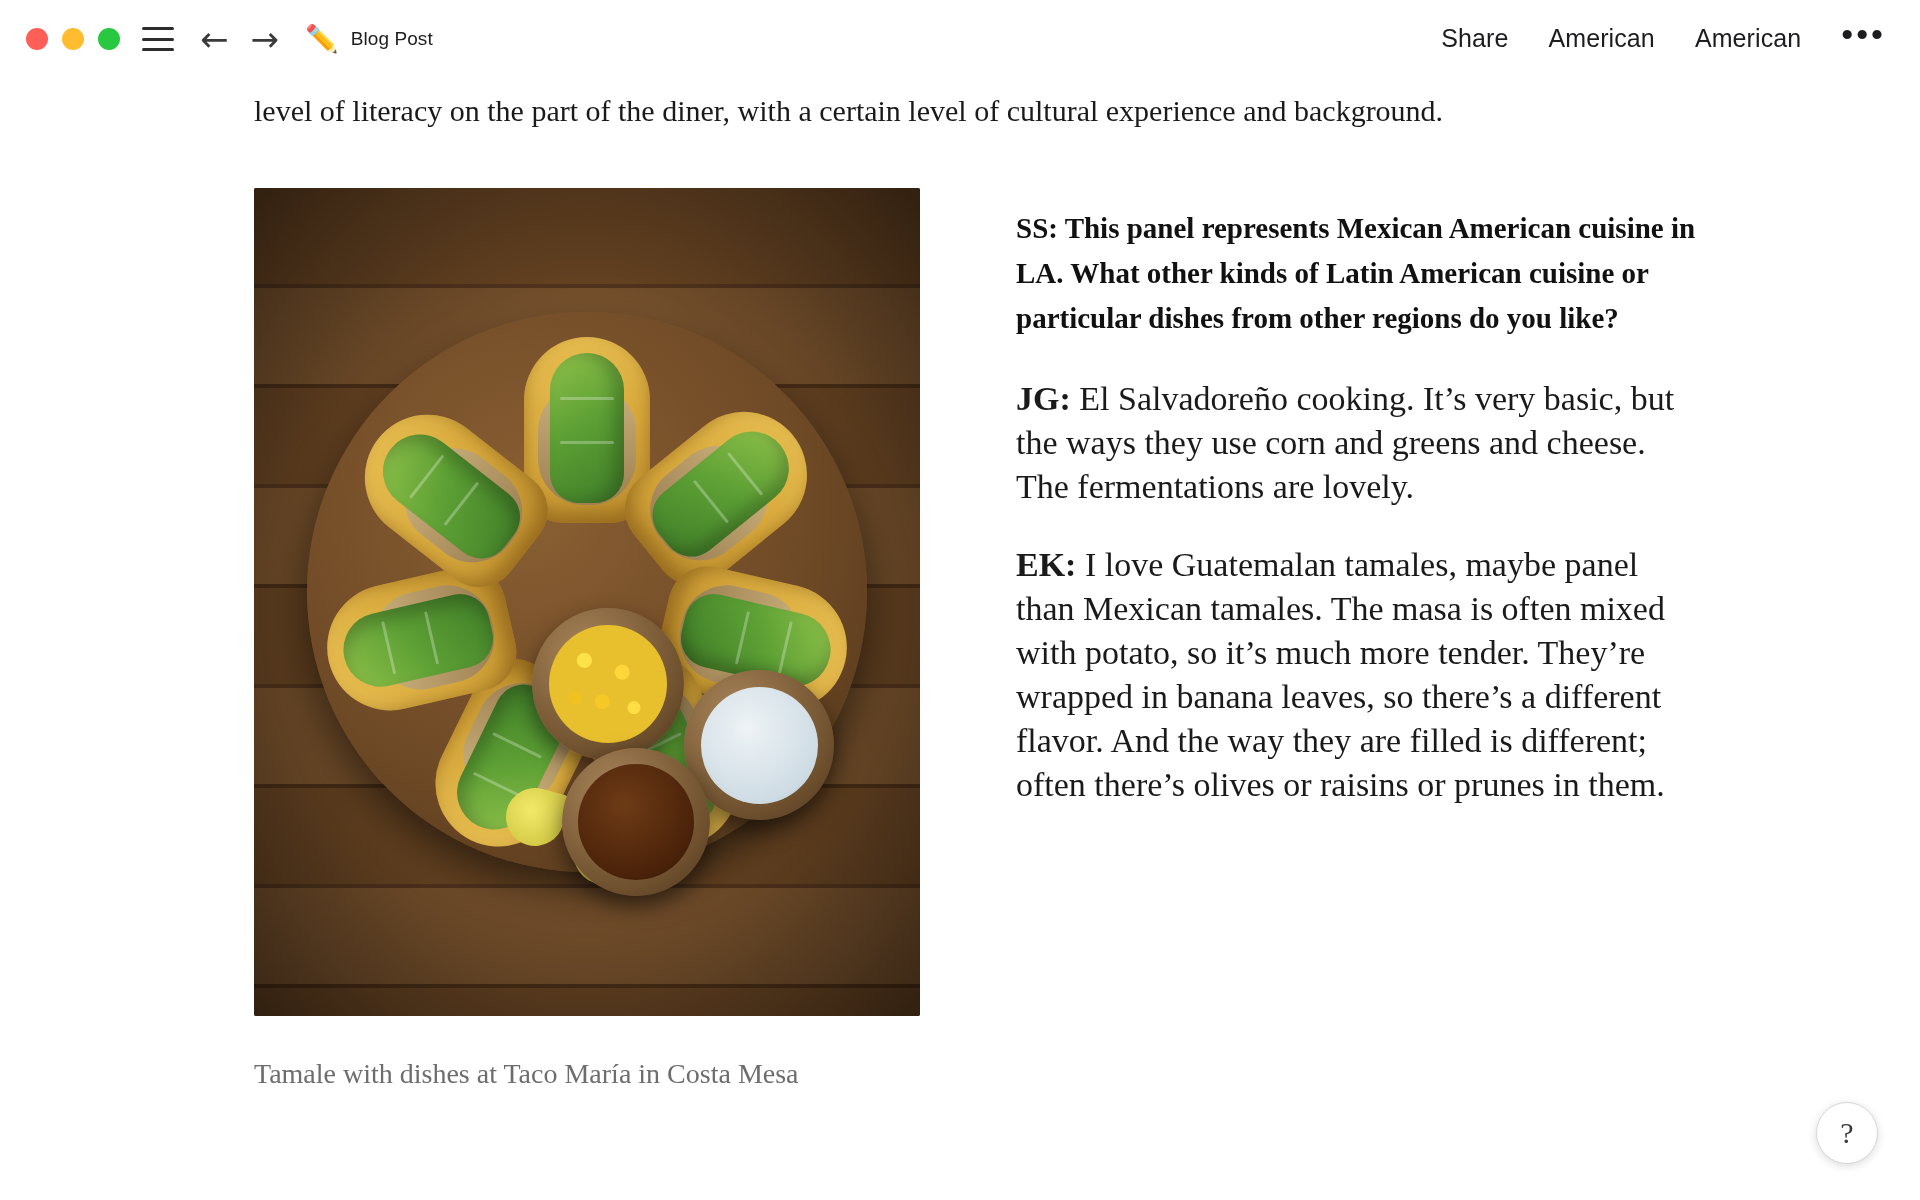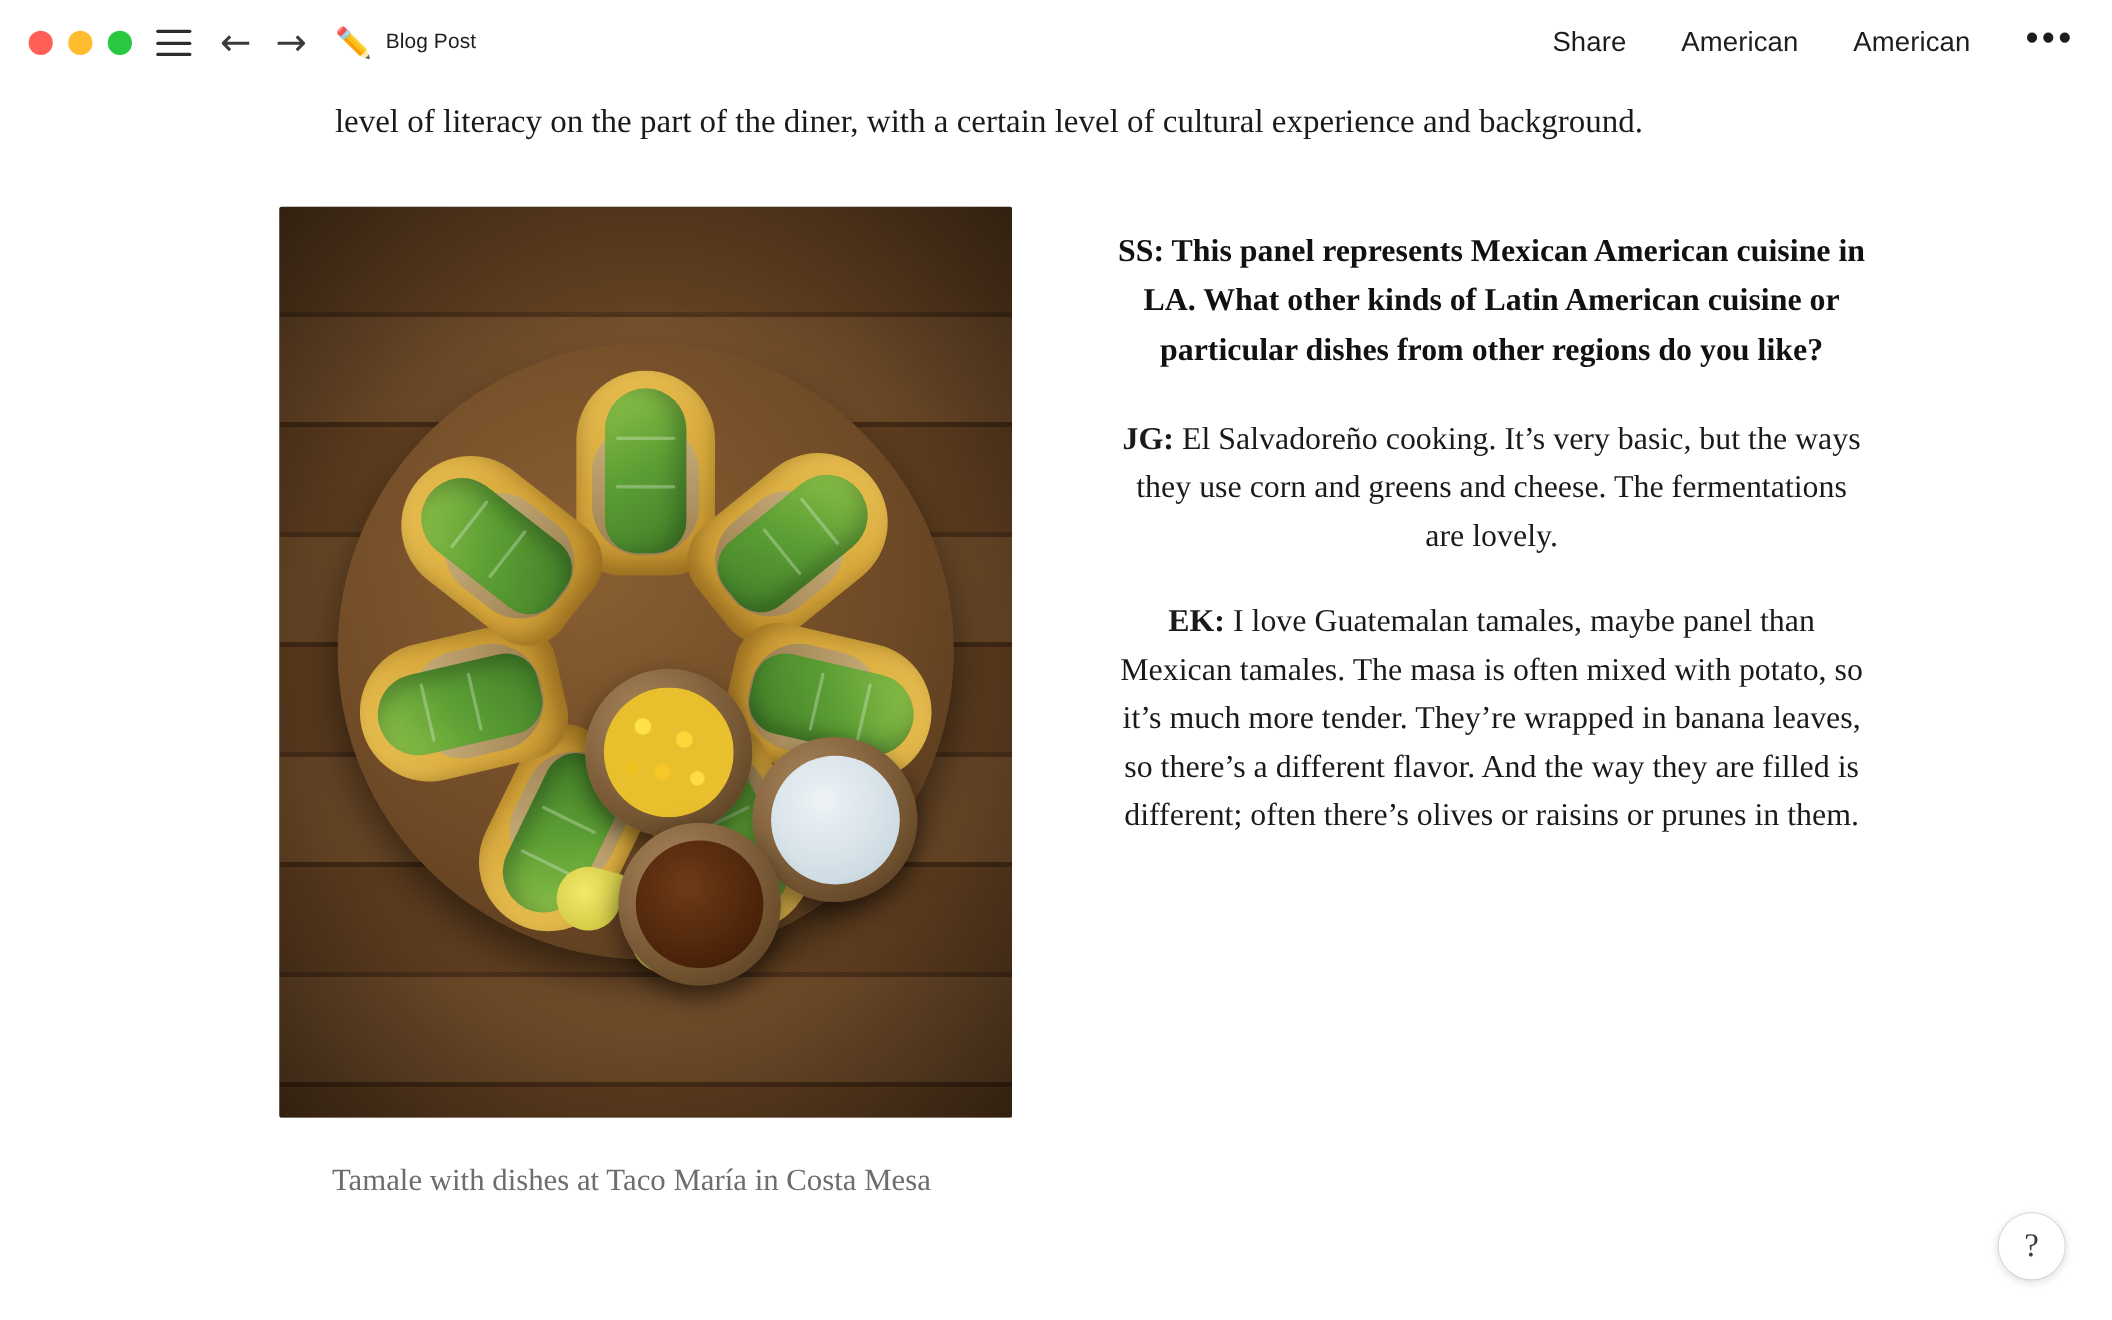--- a/index.html
+++ b/index.html
@@ -74,21 +74,21 @@
     font-size: 19px;
     color: #1d1d1f;
     font-family: "Liberation Sans", sans-serif;
     letter-spacing: .1px;
   }
 
   .titlebar-right {
     margin-left: auto;
     display: flex;
     align-items: center;
-    gap: 50px;
+    gap: 40px;
   }
   .tb-action {
     font-size: 25px;
     color: #1d1d1f;
     cursor: pointer;
     letter-spacing: .1px;
   }
   .ellipsis {
     font-size: 34px;
     letter-spacing: 3px;
@@ -97,21 +97,20 @@
     cursor: pointer;
     padding-bottom: 10px;
   }
 
   
   .content {
     position: relative;
     padding: 0 0 0 0;
     height: calc(1200px - 78px);
     overflow: hidden;
-    text-align: center;
   }
 
   .serif {
     font-family: "Liberation Serif", "DejaVu Serif", serif;
   }
 
   .lead-para {
     width: 1290px;
     margin: 0 0 0 254px;
     padding-top: 6px;
@@ -288,21 +287,21 @@
     padding-top: 18px;
   }
   .q {
     font-size: 29px;
     line-height: 45px;
     font-weight: 700;
     color: #111;
     margin: 0 0 36px 0;
   }
   .a {
-    font-size: 29px;
+    font-size: 34px;
     line-height: 44px;
     color: #1a1a1a;
     margin: 0 0 34px 0;
   }
   .a b { font-weight: 700; }
 
   .help-btn {
     position: absolute;
     right: 42px;
     bottom: 36px;

